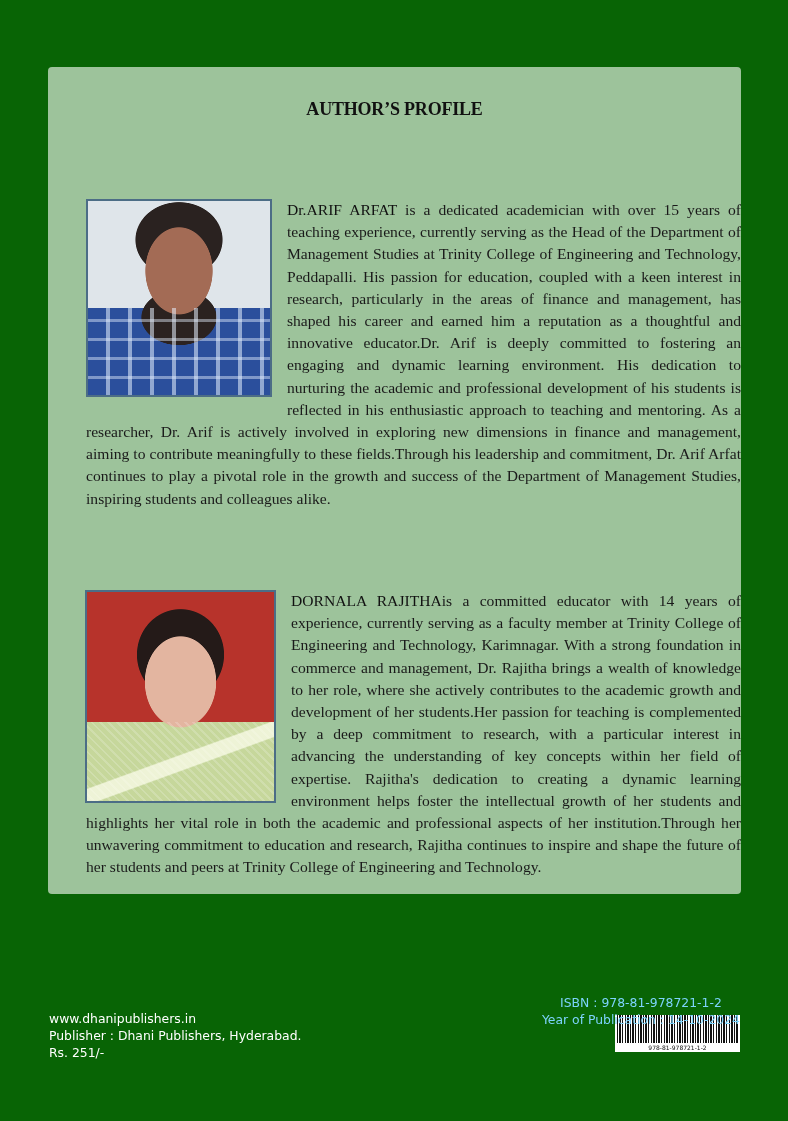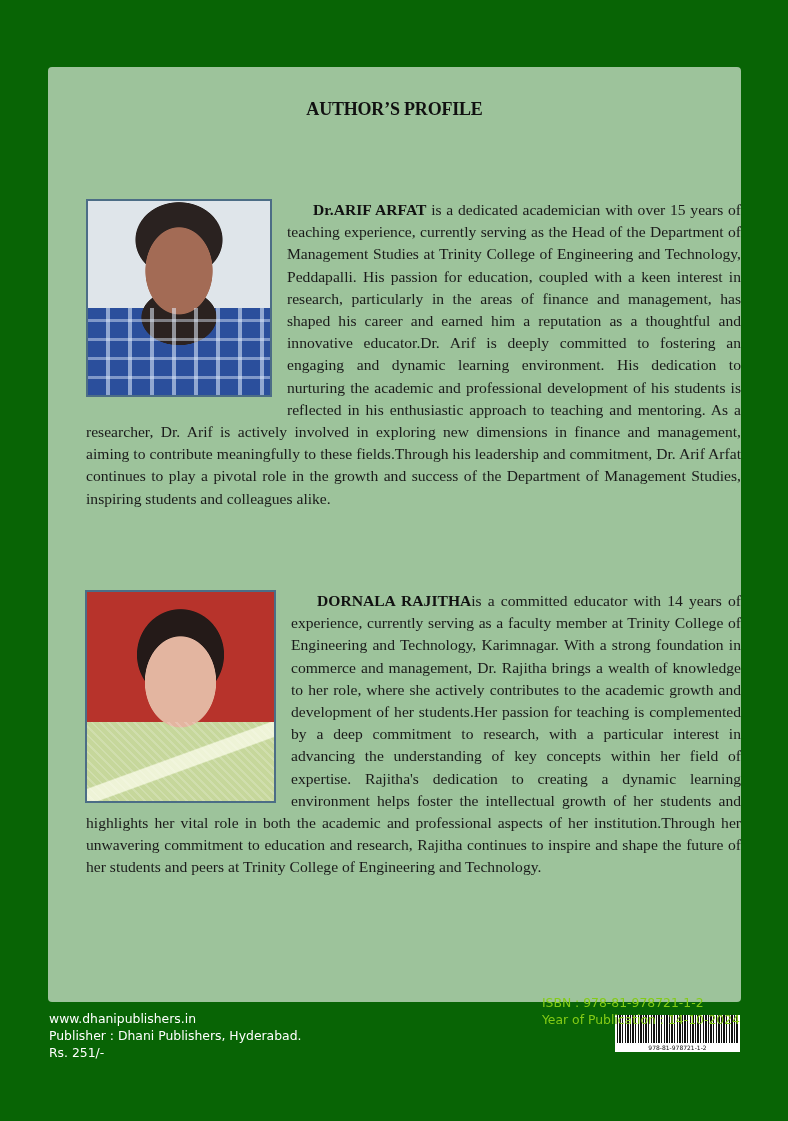--- a/index.html
+++ b/index.html
@@ -6,21 +6,21 @@
   body {
     width: 788px; height: 1121px;
     background: #086405;
     position: relative;
     overflow: hidden;
     font-family: "Liberation Serif", serif;
   }
   .panel {
     position: absolute;
     left: 48px; top: 67px;
-    width: 693px; height: 935px;
+    width: 693px; height: 827px;
     background: #9dc39b;
     border-radius: 4px;
   }
   .title {
     position: absolute;
     left: 0; right: 0; top: 32px;
     text-align: center;
     font-family: "Liberation Serif", serif;
     font-weight: bold;
     font-size: 18px;
@@ -28,21 +28,21 @@
     letter-spacing: -0.2px;
   }
   .bio {
     position: absolute;
     left: 38px; width: 655px;
     font-size: 15.6px;
     line-height: 22.2px;
     color: #1a1a1a;
     text-align: justify;
   }
-  .bio b { font-weight: bold; color: #111; margin-left: 26px; }
+  .bio b { font-weight: normal; color: #111; }
   .bio1 { top: 132px; }
   .bio2 { top: 523px; width: 655px; }
   .photo {
     float: left;
     box-sizing: border-box;
     border: 2px solid #4c6d86;
     margin-right: 15px;
     margin-bottom: 2px;
     position: relative;
     overflow: hidden;
@@ -100,25 +100,25 @@
   .barcode-num {
     position: absolute; left: 0; right: 0; bottom: 0;
     text-align: center;
     font-family: "DejaVu Sans", sans-serif;
     font-size: 6px; line-height: 8px;
     color: #111;
   }
   .isbn {
     position: absolute;
     right: 48px; top: 994px;
-    text-align: left;
+    text-align: center;
     font-family: "DejaVu Sans", sans-serif;
     font-size: 12.4px;
     line-height: 17px;
-    color: #84cc16;
+    color: #7dd3fc;
   }
 </style>
 </head>
 <body>
 
 <div class="panel">
   <div class="title">AUTHOR’S PROFILE</div>
 
   <div class="bio bio1">
     <div class="photo photo1"></div>

